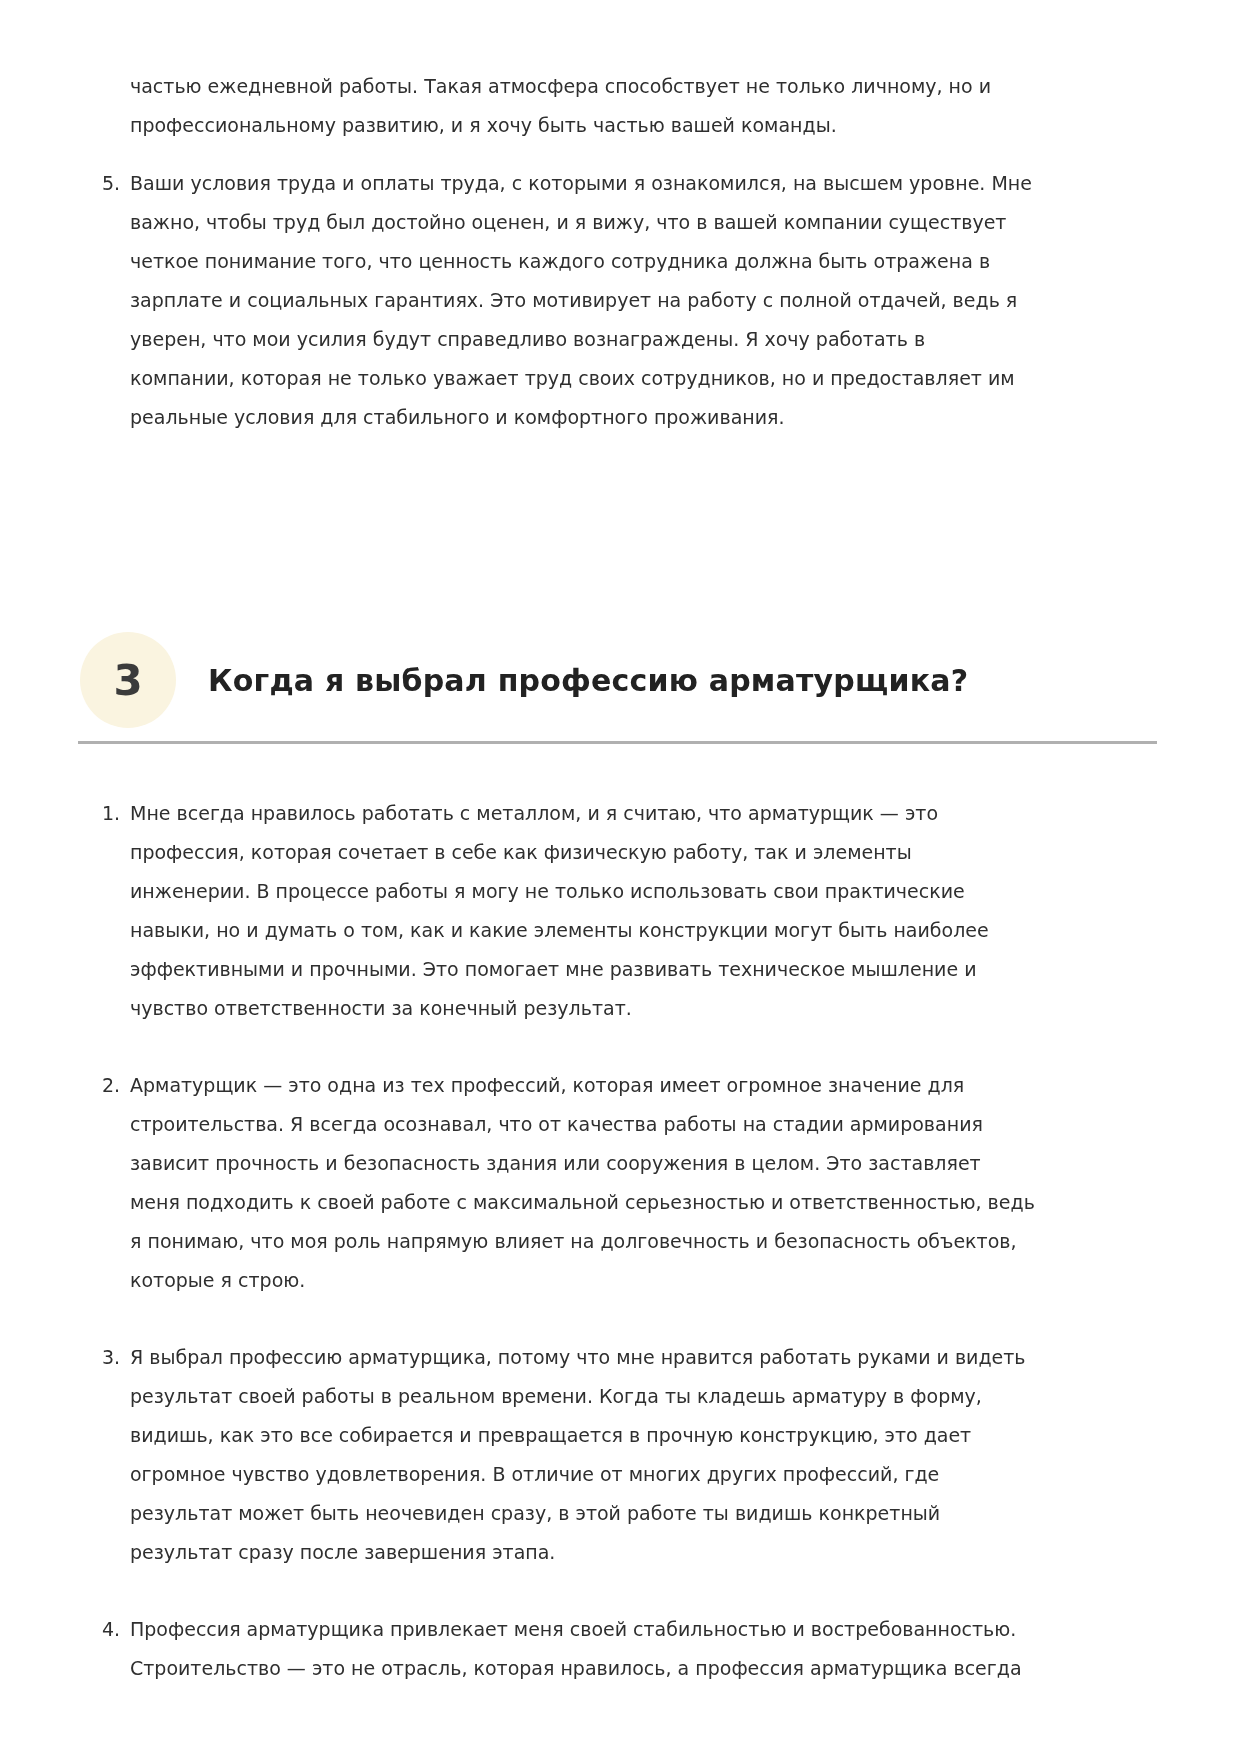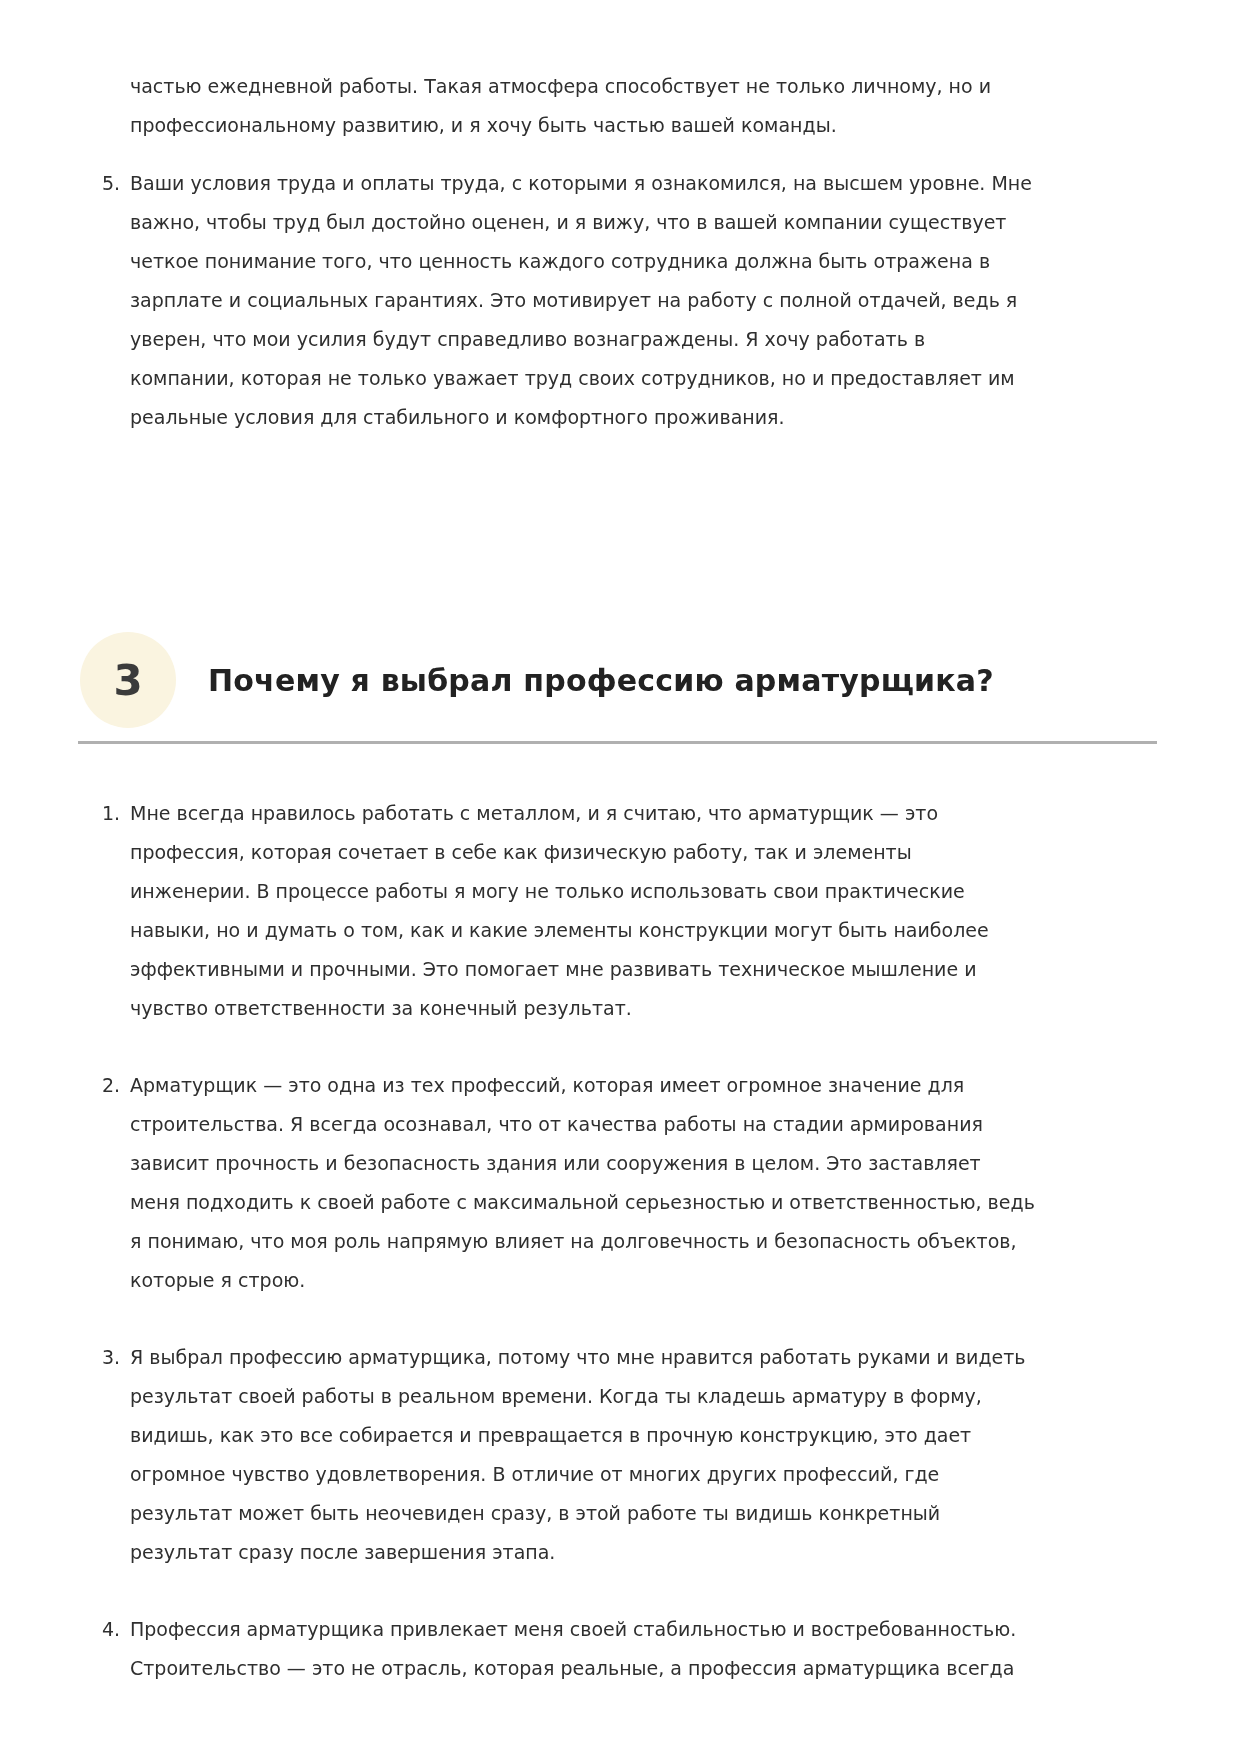--- a/index.html
+++ b/index.html
@@ -98,21 +98,21 @@
 
   <div class="list-item item-5 body-text">
     <span class="marker">5.</span>
     <div class="item-body">Ваши условия труда и оплаты труда, с которыми я ознакомился, на высшем уровне. Мне важно, чтобы труд был достойно оценен, и я вижу, что в вашей компании существует четкое понимание того, что ценность каждого сотрудника должна быть отражена в зарплате и социальных гарантиях. Это мотивирует на работу с полной отдачей, ведь я уверен, что мои усилия будут справедливо вознаграждены. Я хочу работать в компании, которая не только уважает труд своих сотрудников, но и предоставляет им реальные условия для стабильного и комфортного проживания.</div>
   </div>
 
   <div class="section-header">
     <div class="section-badge" style="background-color: #faf4e0;">
       <span class="section-number">3</span>
     </div>
-    <h2 class="section-title">Почему я выбрал профессию арматурщика?</h2>
+    <h2 class="section-title">Когда я выбрал профессию арматурщика?</h2>
   </div>
 
   <hr class="section-divider" style="background-color: #b0b0b0;">
 
   <div class="reasons">
 
     <div class="list-item reason-item body-text">
       <span class="marker">1.</span>
       <div class="item-body">Мне всегда нравилось работать с металлом, и я считаю, что арматурщик — это профессия, которая сочетает в себе как физическую работу, так и элементы инженерии. В процессе работы я могу не только использовать свои практические навыки, но и думать о том, как и какие элементы конструкции могут быть наиболее эффективными и прочными. Это помогает мне развивать техническое мышление и чувство ответственности за конечный результат.</div>
     </div>
@@ -122,18 +122,18 @@
       <div class="item-body">Арматурщик — это одна из тех профессий, которая имеет огромное значение для строительства. Я всегда осознавал, что от качества работы на стадии армирования зависит прочность и безопасность здания или сооружения в целом. Это заставляет меня подходить к своей работе с максимальной серьезностью и ответственностью, ведь я понимаю, что моя роль напрямую влияет на долговечность и безопасность объектов, которые я строю.</div>
     </div>
 
     <div class="list-item reason-item body-text">
       <span class="marker">3.</span>
       <div class="item-body">Я выбрал профессию арматурщика, потому что мне нравится работать руками и видеть результат своей работы в реальном времени. Когда ты кладешь арматуру в форму, видишь, как это все собирается и превращается в прочную конструкцию, это дает огромное чувство удовлетворения. В отличие от многих других профессий, где результат может быть неочевиден сразу, в этой работе ты видишь конкретный результат сразу после завершения этапа.</div>
     </div>
 
     <div class="list-item reason-item body-text">
       <span class="marker">4.</span>
-      <div class="item-body">Профессия арматурщика привлекает меня своей стабильностью и востребованностью. Строительство — это не отрасль, которая реальные, а профессия арматурщика всегда</div>
+      <div class="item-body">Профессия арматурщика привлекает меня своей стабильностью и востребованностью. Строительство — это не отрасль, которая нравилось, а профессия арматурщика всегда</div>
     </div>
 
   </div>
 
 </div>
 
 </body></html>

